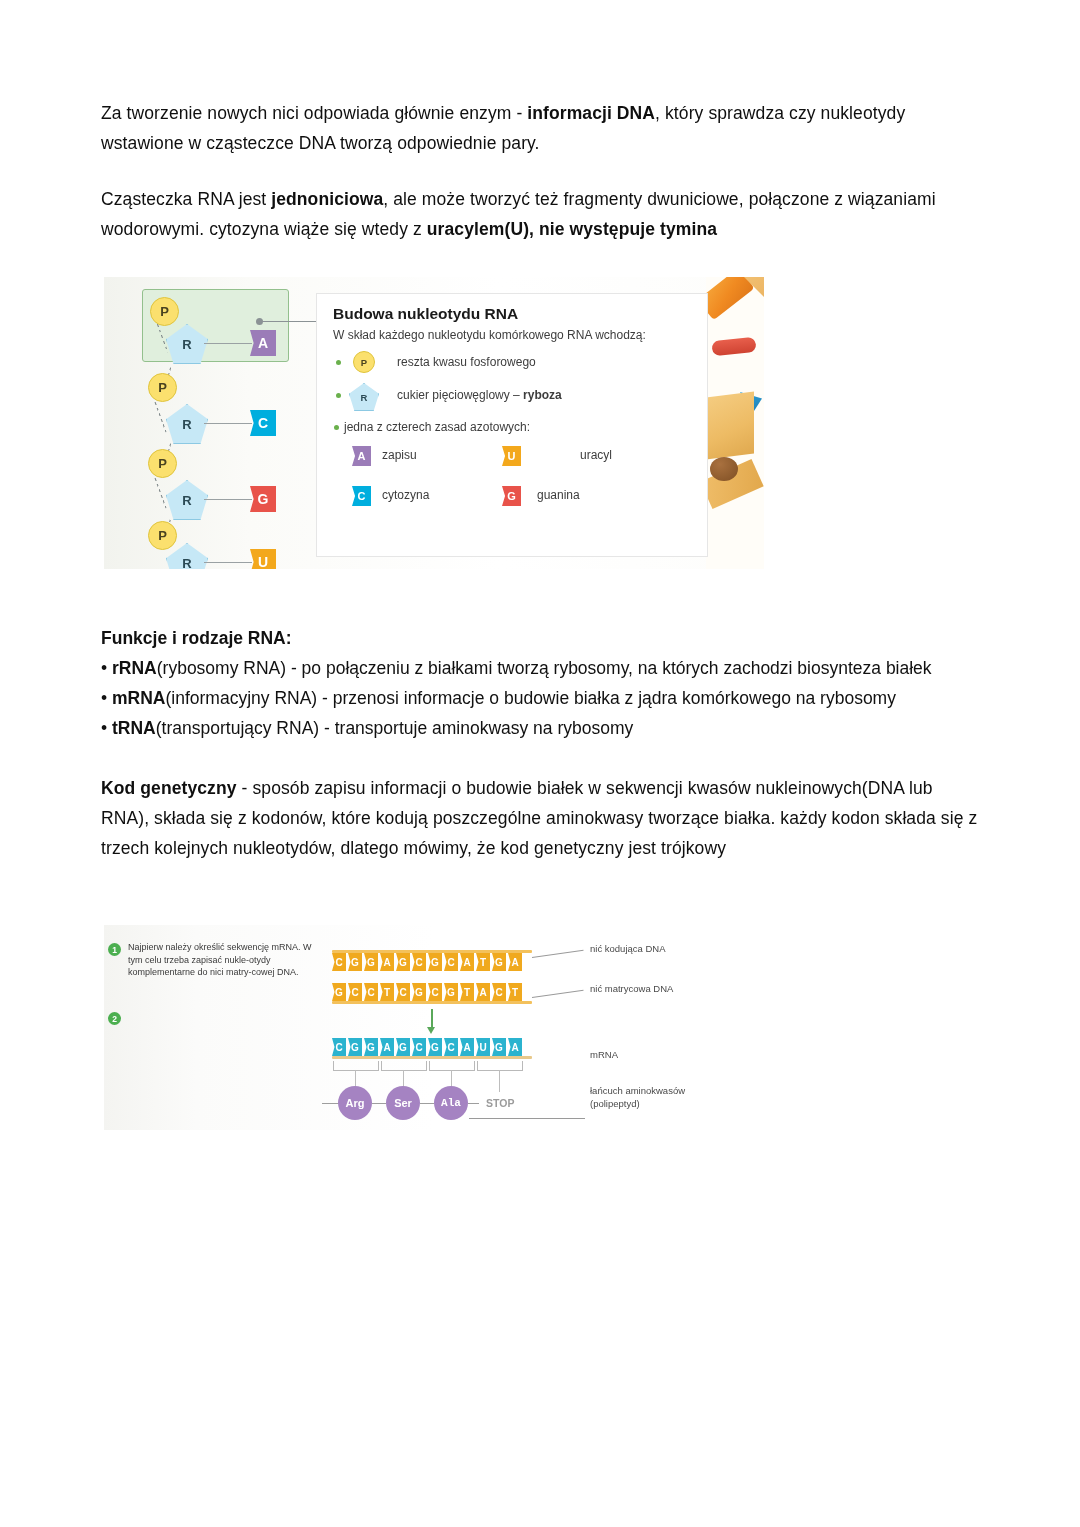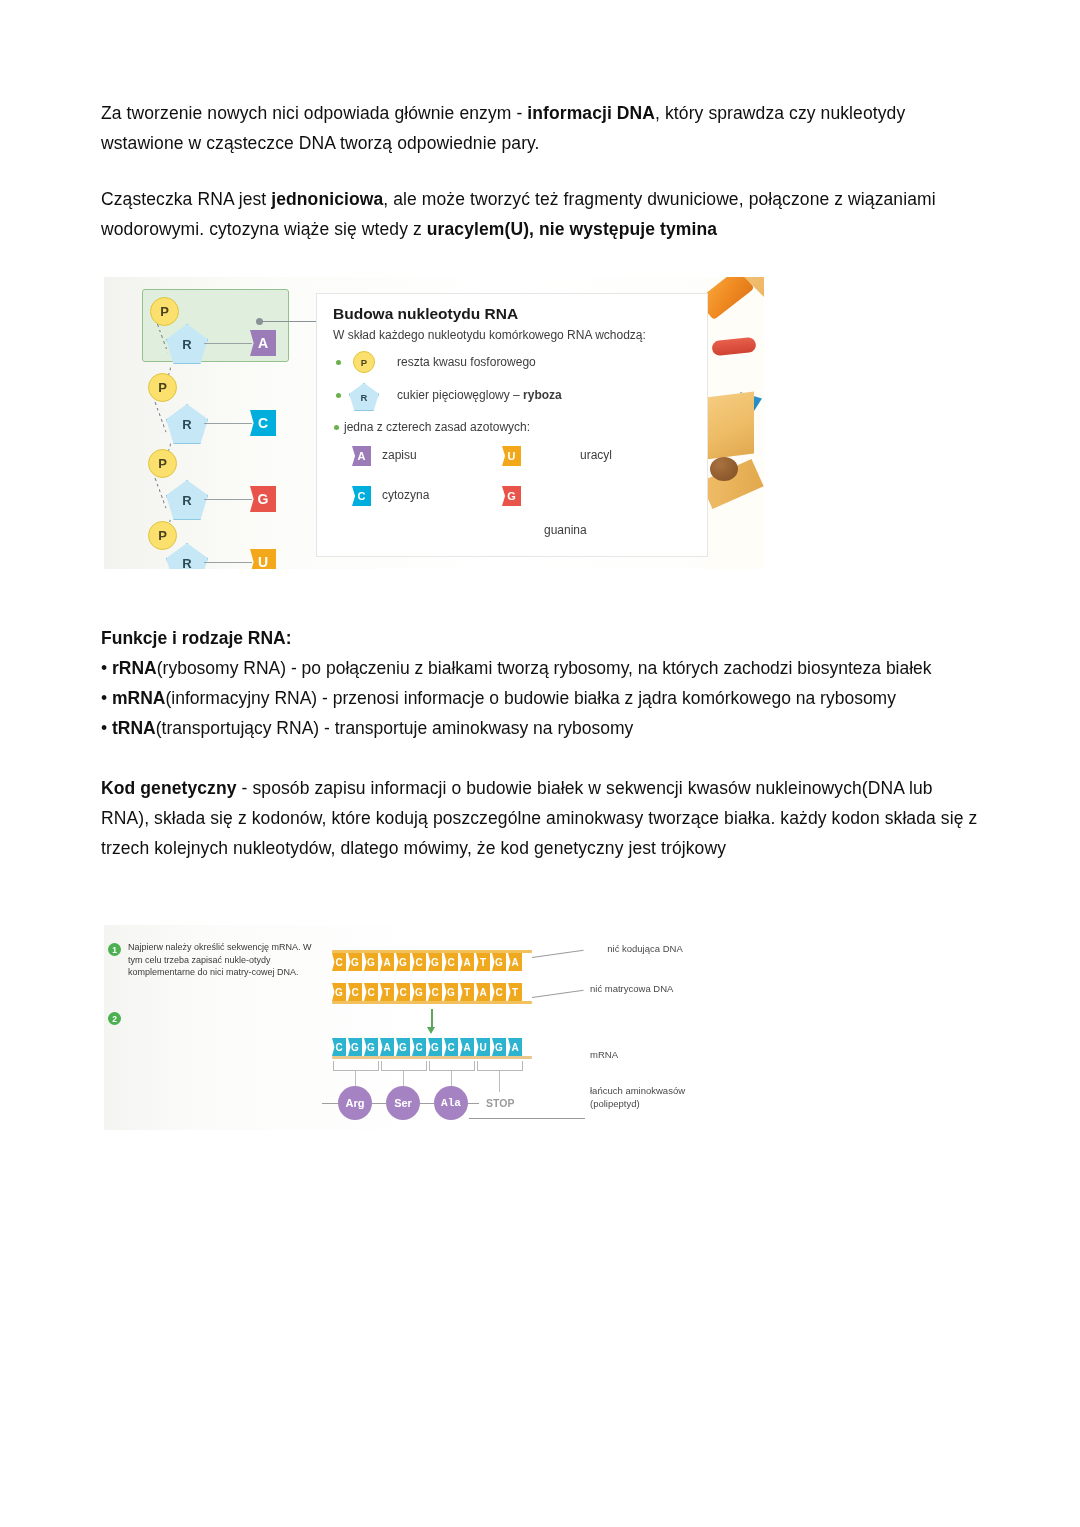--- a/index.html
+++ b/index.html
@@ -421,21 +421,21 @@
         <div class="mini-base" style="left:35px; top:152px; background:#9b7cb8;">A</div>
         <div class="p-row" style="left:65px; top:154px;">zapisu</div>
 
         <div class="mini-base" style="left:185px; top:152px; background:#f3a81c;">U</div>
         <div class="p-row" style="left:215px; top:154px;margin-left:48px;">uracyl</div>
 
         <div class="mini-base" style="left:35px; top:192px; background:#00aede;">C</div>
         <div class="p-row" style="left:65px; top:194px;">cytozyna</div>
 
         <div class="mini-base" style="left:185px; top:192px; background:#e8534a;">G</div>
-        <div class="p-row" style="left:227px; top:194px;margin-top:35px;">guanina</div>
+        <div class="p-row" style="left:220px; top:194px;">guanina</div>
       </div>
     </div>
 
     <div style="height:54px;"></div>
 
     <div>
       <div class="list-head">Funkcje i rodzaje RNA:</div>
 
       <div class="list-line">
         <span>•</span>
@@ -530,21 +530,21 @@
       <div class="aa-link" style="left:218px; top:178px; width:18px;"></div>
       <div class="aa" style="left:234px; top:161px;">Arg</div>
       <div class="aa-link" style="left:268px; top:178px; width:14px;"></div>
       <div class="aa" style="left:282px; top:161px;">Ser</div>
       <div class="aa-link" style="left:316px; top:178px; width:14px;"></div>
       <div class="aa" style="left:330px; top:161px;font-family:Liberation Mono, monospace;">Ala</div>
       <div class="aa-link" style="left:364px; top:178px; width:11px;"></div>
       <div class="stop-lbl" style="left:382px; top:172px;">STOP</div>
 
       <div class="leader" style="left:428px; top:32px; width:52px; transform:rotate(-8deg); transform-origin:left center;"></div>
-      <div class="lbl" style="left:486px; top:18px; width:110px;text-align:center;">nić kodująca DNA</div>
+      <div class="lbl" style="left:486px; top:18px; width:110px;">nić kodująca DNA</div>
 
       <div class="leader" style="left:428px; top:72px; width:52px; transform:rotate(-8deg); transform-origin:left center;"></div>
       <div class="lbl" style="left:486px; top:58px; width:110px;">nić matrycowa DNA</div>
 
       <div class="lbl" style="left:486px; top:124px; width:110px;">mRNA</div>
 
       <div class="leader" style="left:365px; top:193px; width:116px;"></div>
       <div class="lbl" style="left:486px; top:160px; width:120px;">łańcuch aminokwasów (polipeptyd)</div>
     </div>
 

